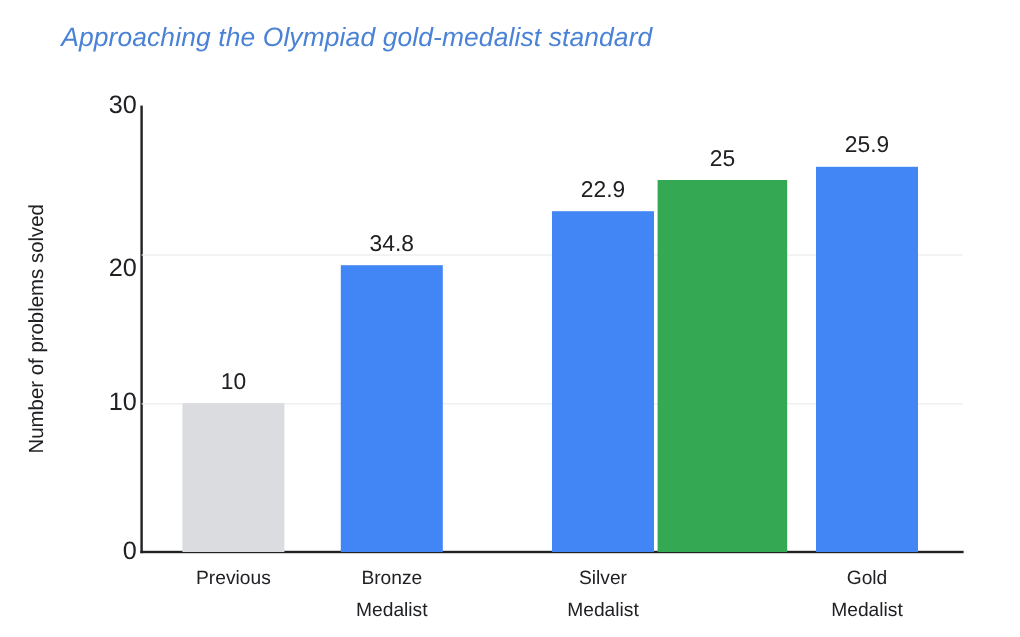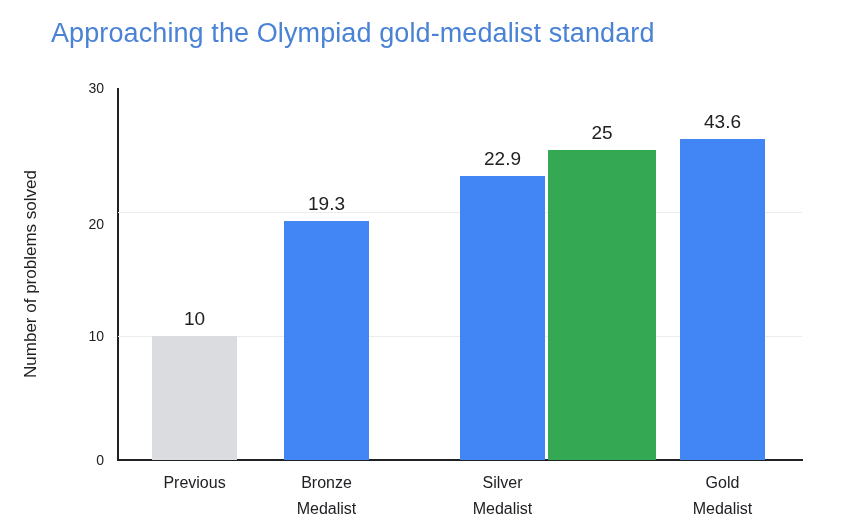--- a/index.html
+++ b/index.html
@@ -14,25 +14,26 @@
     font-family: "Liberation Sans", sans-serif;
     overflow: hidden;
     position: relative;
   }
 
   
   #chart-title {
     position: absolute;
     left: 51px;
     top: 18px;
-    font-size: 27px;
+    font-size: 22px;
     font-weight: 400;
     color: #4a82d6;
     letter-spacing: 0.1px;
     white-space: nowrap;
+    font-style: italic;
   }
 
   
   
   #plot {
     position: absolute;
     left: 118px;
     top: 88px;
     width: 684px;
     height: 372px;
@@ -61,22 +62,22 @@
     width: 684px;
     height: 1px;
     background: #ececec;
   }
 
   
   .y-tick-label {
     position: absolute;
     right: 100%;
     transform: translateY(-50%);
-    margin-right: 14px;
-    font-size: 14px;
+    margin-right: 4px;
+    font-size: 21px;
     color: #202124;
     white-space: nowrap;
   }
   #y-axis-title {
     position: absolute;
     left: 18px;
     top: 88px;
     width: 372px;
     height: 26px;
     transform: rotate(-90deg);
@@ -140,39 +141,39 @@
     <div class="y-tick-label" style="top: 0px;">30</div>
     <div class="bar-group" style="left: 34px; width: 85px; height: 372px;">
       <div class="bar" style="height: 124px; background: rgb(218, 220, 224);"></div>
       <div class="bar-value" style="bottom: 130px;">10</div>
       <div class="cat-label">
         <div>Previous</div>
       </div>
     </div>
     <div class="bar-group" style="left: 166px; width: 85px; height: 372px;">
       <div class="bar" style="height: 239.32px; background: rgb(66, 133, 244);"></div>
-      <div class="bar-value" style="bottom: 245.32px;">19.3</div>
+      <div class="bar-value" style="bottom: 245.32px;">34.8</div>
       <div class="cat-label">
         <div>Bronze</div>
         <div>Medalist</div>
       </div>
     </div>
     <div class="bar-group" style="left: 298px; width: 85px; height: 372px; margin-left: 44px;">
       <div class="bar" style="height: 283.96px; background: rgb(66, 133, 244);"></div>
       <div class="bar-value" style="bottom: 289.96px;">22.9</div>
       <div class="cat-label">
         <div>Silver</div>
         <div>Medalist</div>
       </div>
     </div>
     <div class="bar-group" style="left: 430px; width: 108px; height: 372px;">
       <div class="bar" style="height: 310px; background: rgb(52, 168, 83);"></div>
       <div class="bar-value" style="bottom: 316px;">25</div>
     </div>
     <div class="bar-group" style="left: 562px; width: 85px; height: 372px;">
       <div class="bar" style="height: 321.16px; background: rgb(66, 133, 244);"></div>
-      <div class="bar-value" style="bottom: 327.16px;">43.6</div>
+      <div class="bar-value" style="bottom: 327.16px;">25.9</div>
       <div class="cat-label">
         <div>Gold</div>
         <div>Medalist</div>
       </div>
     </div>
   </div>
 
 </body></html>

